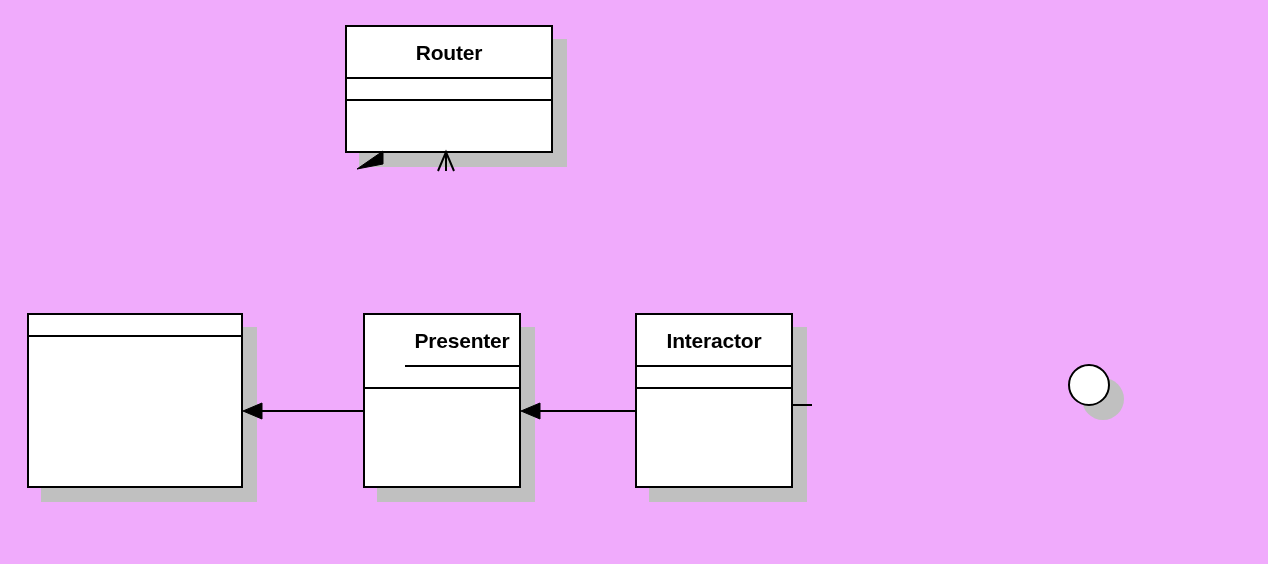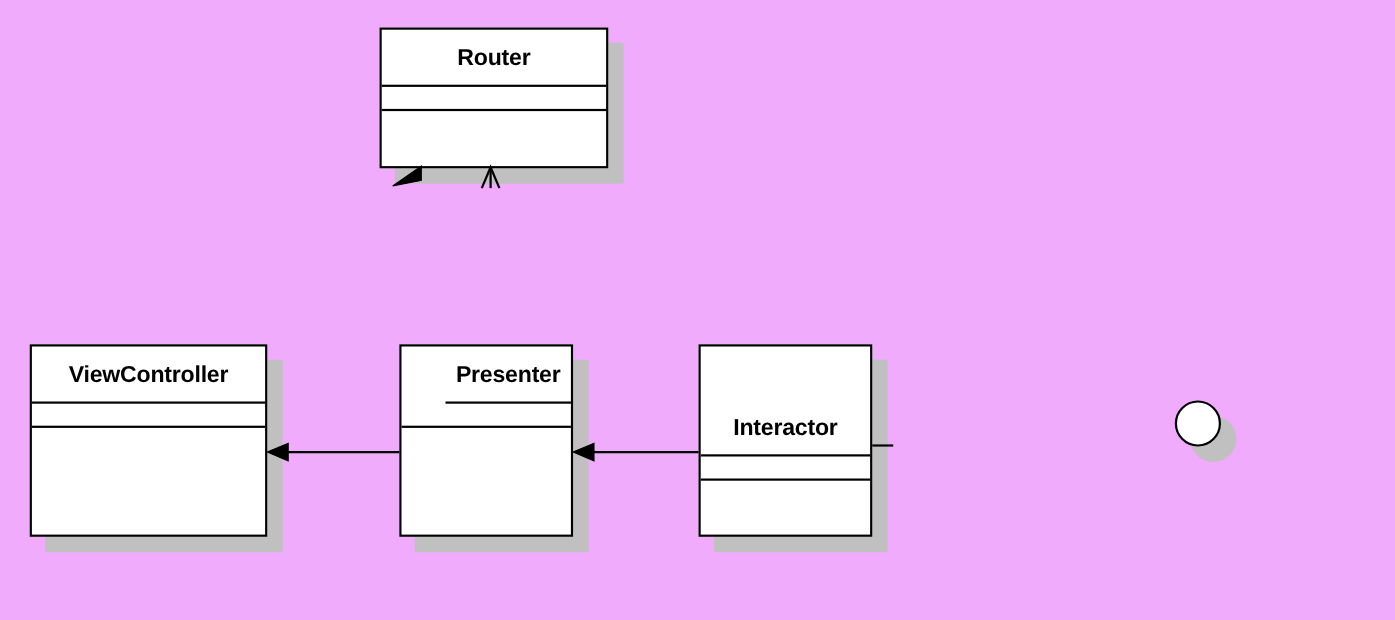--- a/index.html
+++ b/index.html
@@ -140,39 +140,38 @@
     <div class="uml-body">
       <div class="uml-name" style="height:52px;">Router</div>
       <div class="uml-attrs" style="height:22px;"></div>
       <div class="uml-ops"></div>
     </div>
   </div>
 
   <div class="uml-class" id="cls-viewcontroller" style="left:27px; top:313px; width:216px; height:175px;">
     <div class="uml-shadow"></div>
     <div class="uml-body">
-      <div class="uml-name" style="height:52px;">ViewController</div>
       <div class="uml-attrs" style="height:22px;"></div>
       <div class="uml-ops"></div>
     </div>
   </div>
 
   <div class="uml-class" id="cls-presenter" style="left:363px; top:313px; width:158px; height:175px;">
     <div class="uml-shadow"></div>
     <div class="uml-body">
       <div class="uml-name" style="height:52px;margin-left:40px;">Presenter</div>
       <div class="uml-attrs" style="height:22px;"></div>
       <div class="uml-ops"></div>
     </div>
   </div>
 
   <div class="uml-class" id="cls-interactor" style="left:635px; top:313px; width:158px; height:175px;">
     <div class="uml-shadow"></div>
     <div class="uml-body">
-      <div class="uml-name" style="height:52px;margin-top:48px;">Interactor</div>
+      <div class="uml-name" style="height:52px;">Interactor</div>
       <div class="uml-attrs" style="height:22px;"></div>
       <div class="uml-ops"></div>
     </div>
   </div>
 
   <div class="lollipop" id="lol-entity" style="left:1068px; top:364px; width:42px; height:42px;">
     <div class="lollipop-shadow"></div>
     <div class="lollipop-circle"></div>
   </div>
 

